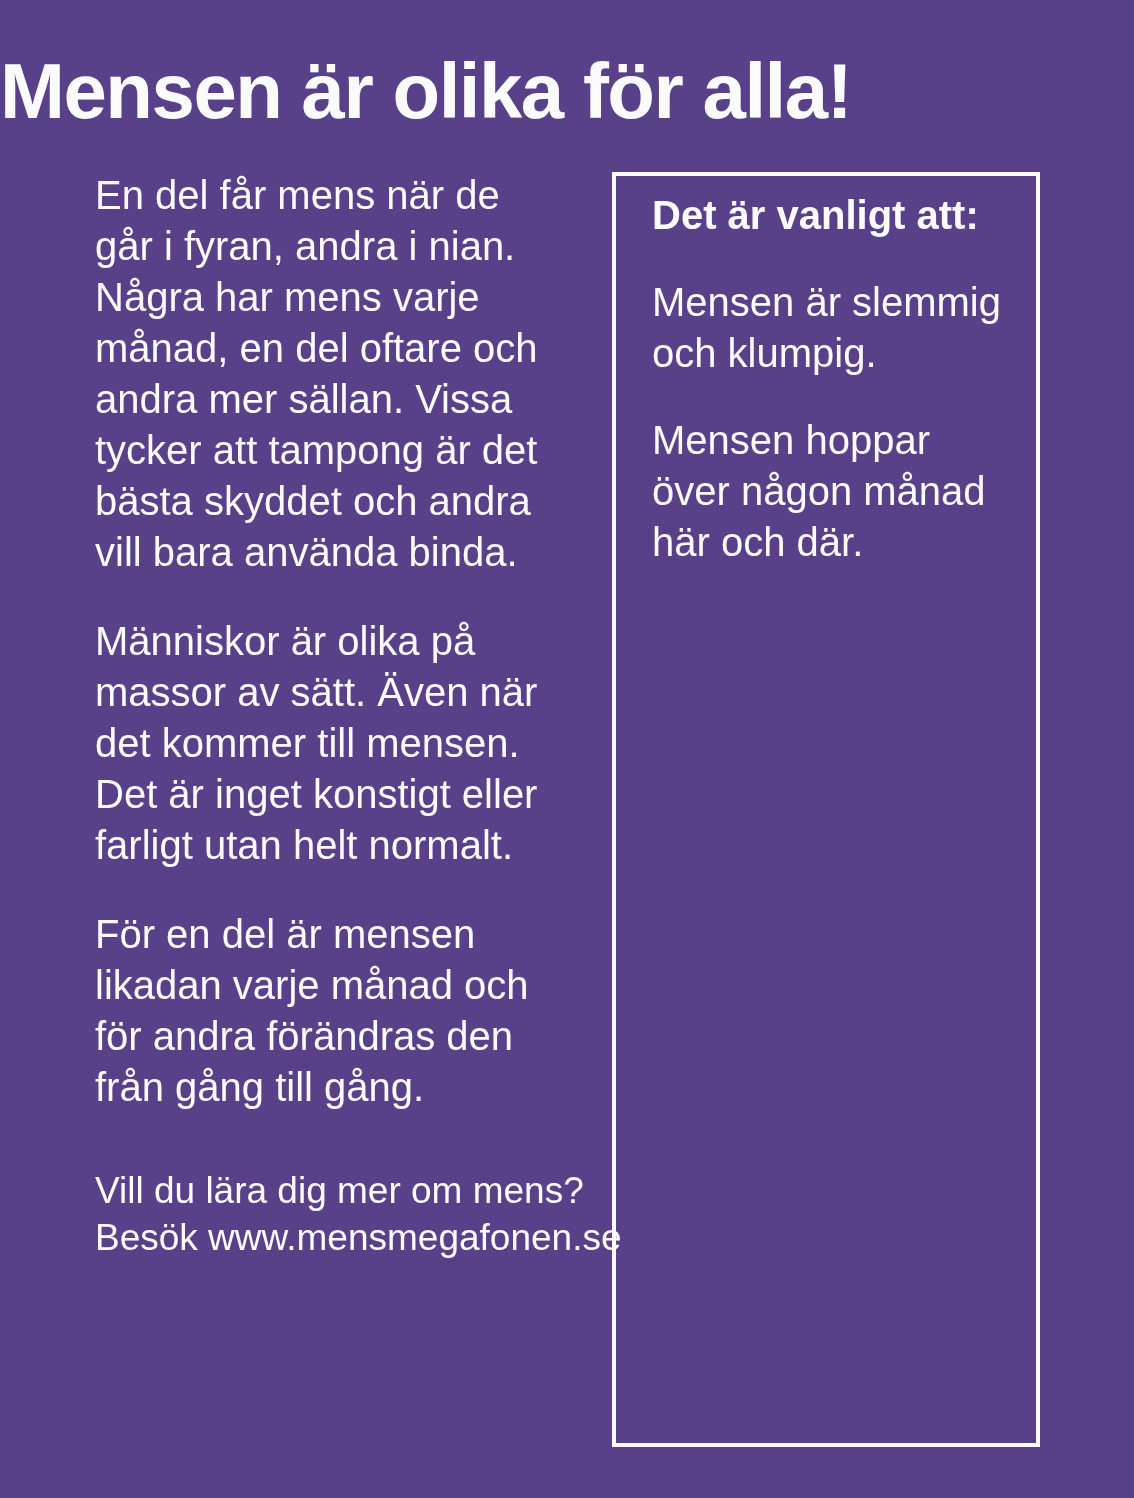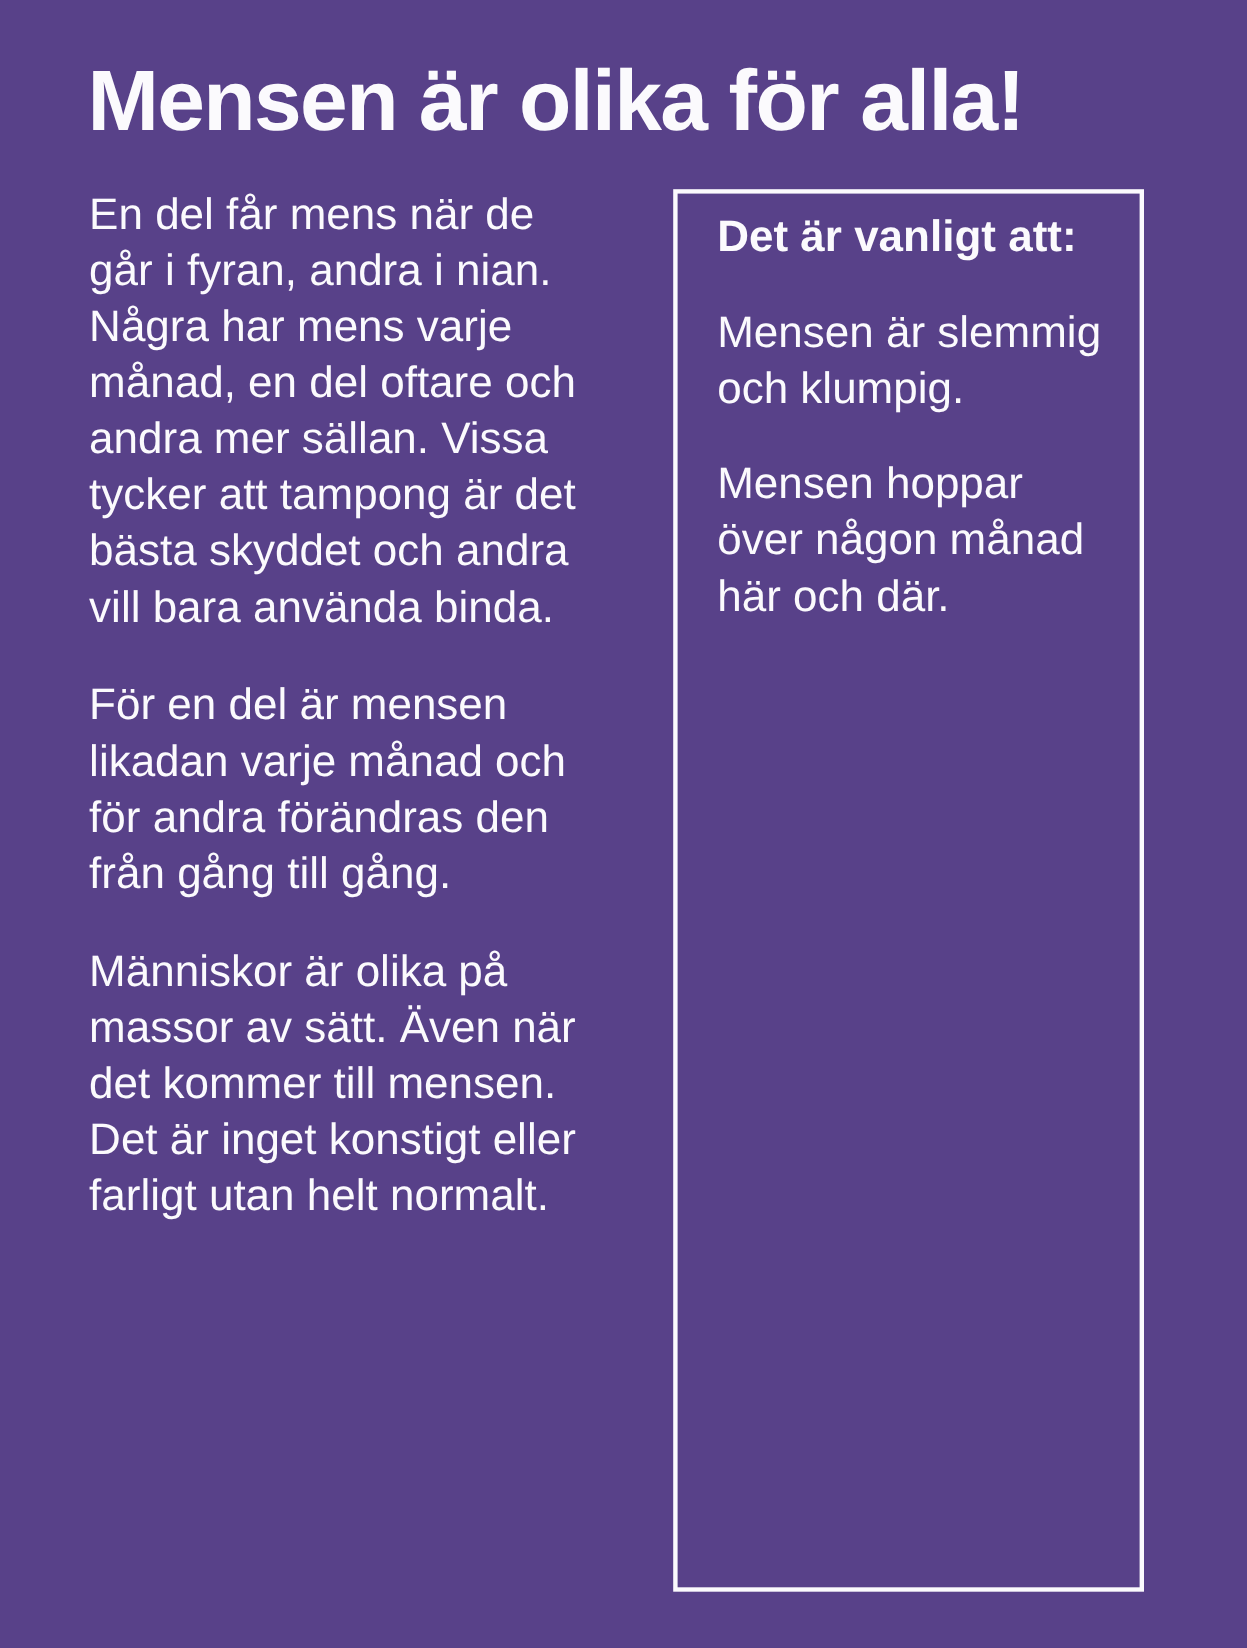--- a/index.html
+++ b/index.html
@@ -19,30 +19,29 @@
     background: var(--bg);
     color: var(--fg);
     font-family: "Liberation Sans", sans-serif;
   }
   .title {
     position: absolute;
     top: 52px;
     left: 0;
     width: 1010px;
     margin: 0;
-    text-align: center;
     font-size: 78px;
     line-height: 78px;
     font-weight: bold;
     letter-spacing: -1.5px;
     white-space: nowrap;
   }
   .left-col {
     position: absolute;
-    left: 81px;
+    left: 95px;
     top: 170px;
     width: 520px;
   }
   .para {
     margin: 0 0 38px 0;
     font-size: 40px;
     line-height: 51px;
     white-space: nowrap;
   }
   .footer-note {
@@ -72,21 +71,22 @@
     white-space: nowrap;
   }
 </style>
 </head>
 <body>
 
 <h1 class="title">Mensen är olika för alla!</h1>
 
 <div class="left-col">
   <p class="para">En del får mens när de<br>går i fyran, andra i nian.<br>Några har mens varje<br>månad, en del oftare och<br>andra mer sällan. Vissa<br>tycker att tampong är det<br>bästa skyddet och andra<br>vill bara använda binda.</p>
+  <p class="para">Människor är olika på<br>massor av sätt. Även när<br>det kommer till mensen.<br>Det är inget konstigt eller<br>farligt utan helt normalt.</p>
   <p class="para">För en del är mensen<br>likadan varje månad och<br>för andra förändras den<br>från gång till gång.</p>
-  <p class="para">Människor är olika på<br>massor av sätt. Även när<br>det kommer till mensen.<br>Det är inget konstigt eller<br>farligt utan helt normalt.</p>
+  <p class="footer-note">Vill du lära dig mer om mens?<br>Besök www.mensmegafonen.se</p>
 </div>
 
 <div class="info-box">
   <p class="box-heading">Det är vanligt att:</p>
   <p class="para">Mensen är slemmig<br>och klumpig.</p>
   <p class="para">Mensen hoppar<br>över någon månad<br>här och där.</p>
 </div>
 
 </body></html>

